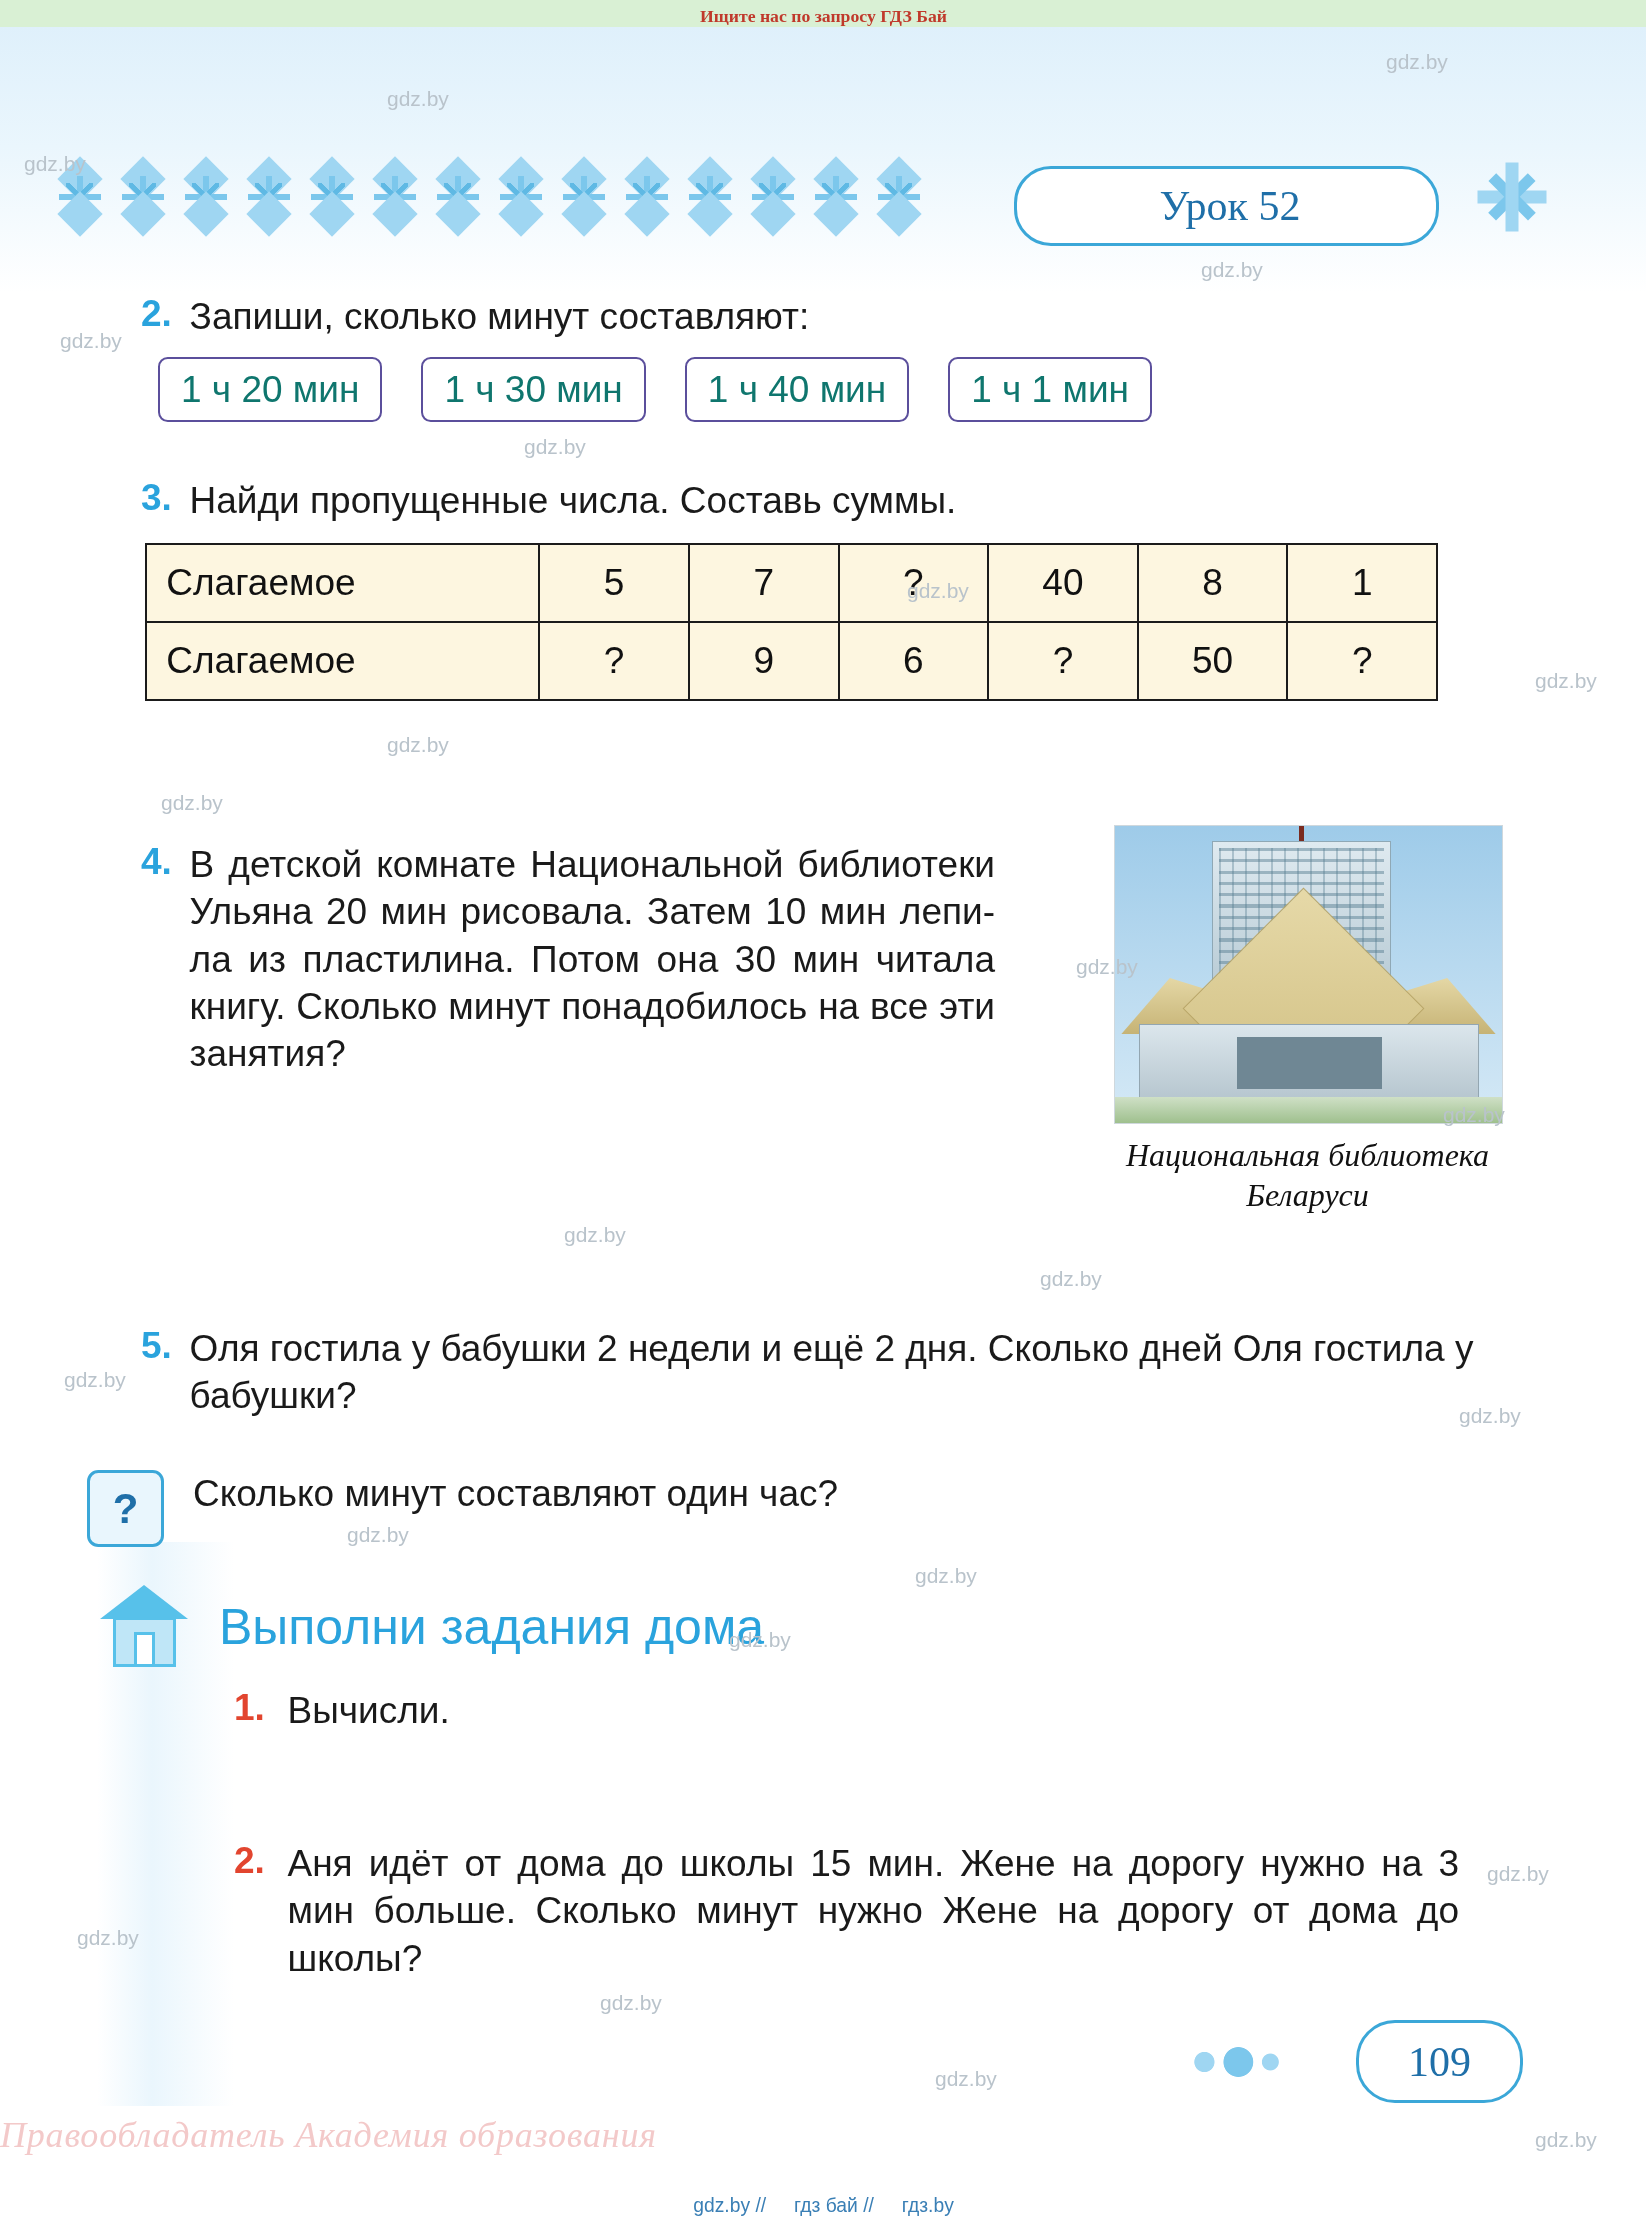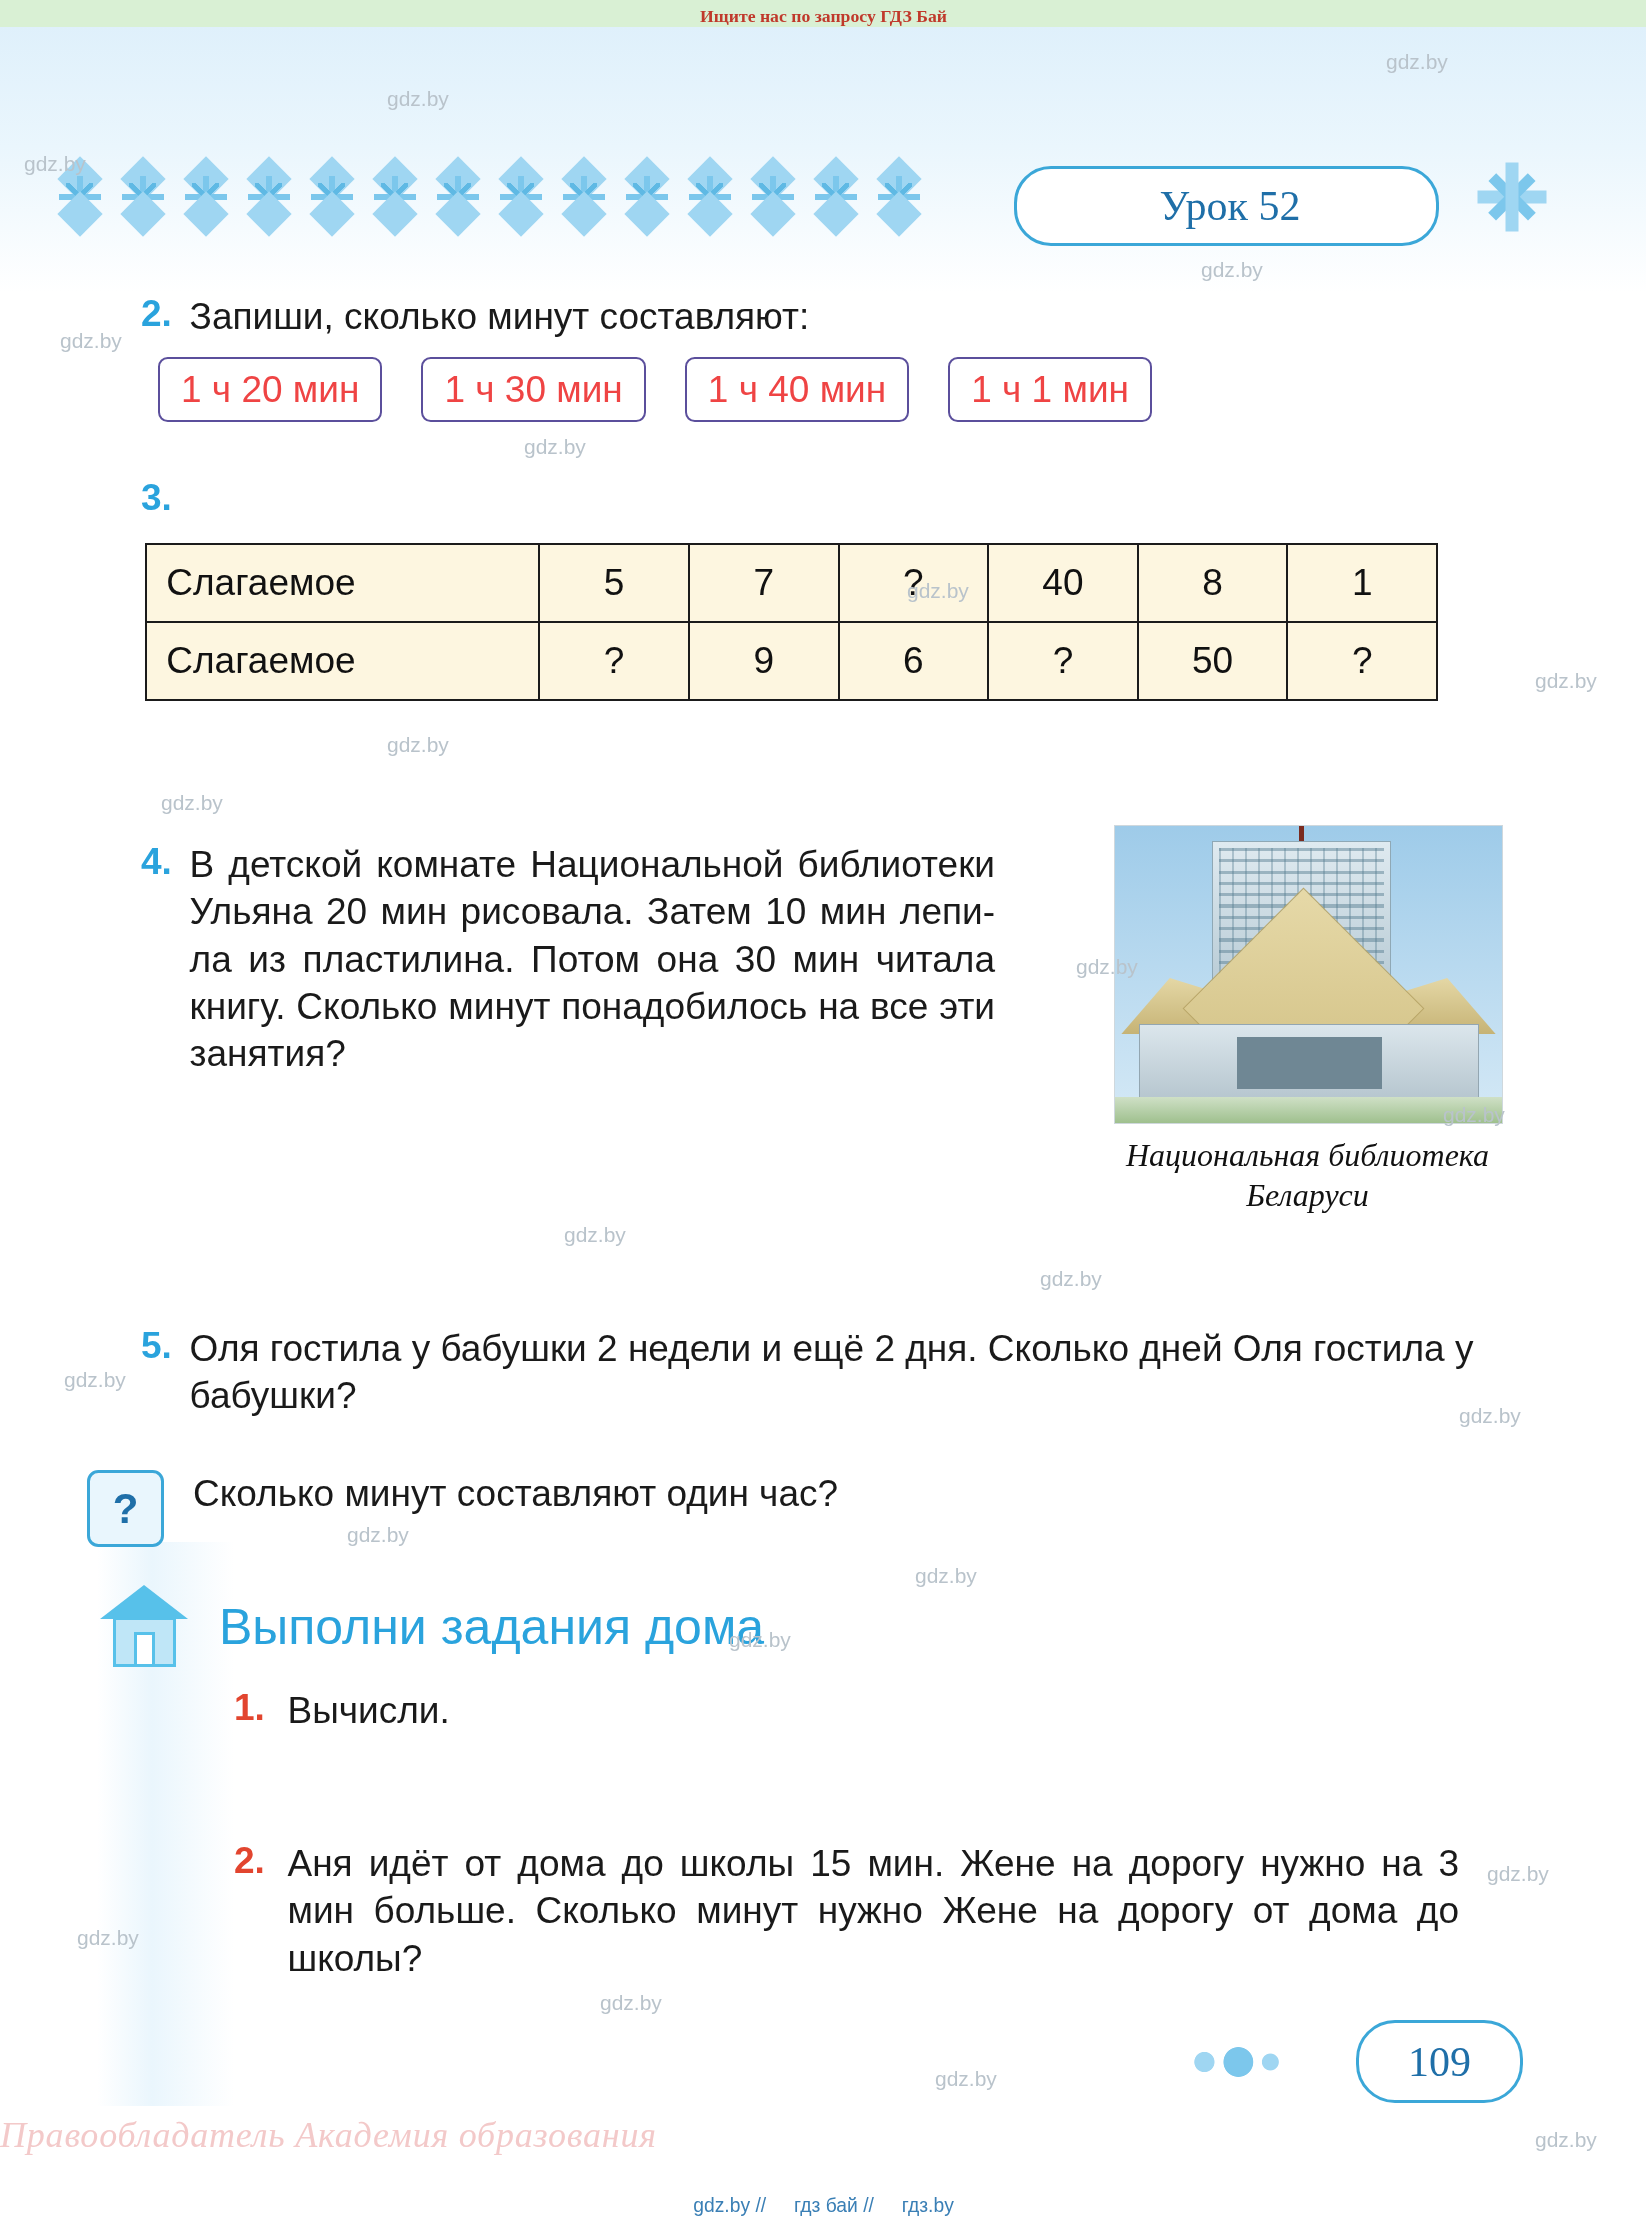--- a/index.html
+++ b/index.html
@@ -191,21 +191,21 @@
     position: absolute;
     top: 330px; left: 158px;
     display: flex;
     gap: 39px;
   }
   .time-box {
     border: 2.4px solid #5b4f9c;
     border-radius: 9.7px;
     padding: 9.7px 21px;
     font-size: 37px;
-    color: #ef4444;
+    color: #0f766e;
     background: #ffffff;
     white-space: nowrap;
   }
 
   
   .t3 { position: absolute; top: 450px; left: 141px; width: 1370px; }
   .t3 .row { display: flex; align-items: flex-start; gap: 17.7px; }
 
   .tbl {
     position: absolute;
@@ -516,20 +516,21 @@
   <div class="t2-boxes">
     <div class="time-box">1 ч 20 мин</div>
     <div class="time-box">1 ч 30 мин</div>
     <div class="time-box">1 ч 40 мин</div>
     <div class="time-box">1 ч 1 мин</div>
   </div>
 
   <div class="t3">
     <div class="row">
       <div class="num blue">3.</div>
+      <div class="task-text">Найди пропущенные числа. Составь суммы.</div>
     </div>
   </div>
 
   <table class="tbl">
     <tbody>
         <tr class="r1">
       <td class="lbl">Слагаемое</td>
       <td>5</td>
       <td>7</td>
       <td>?</td>

